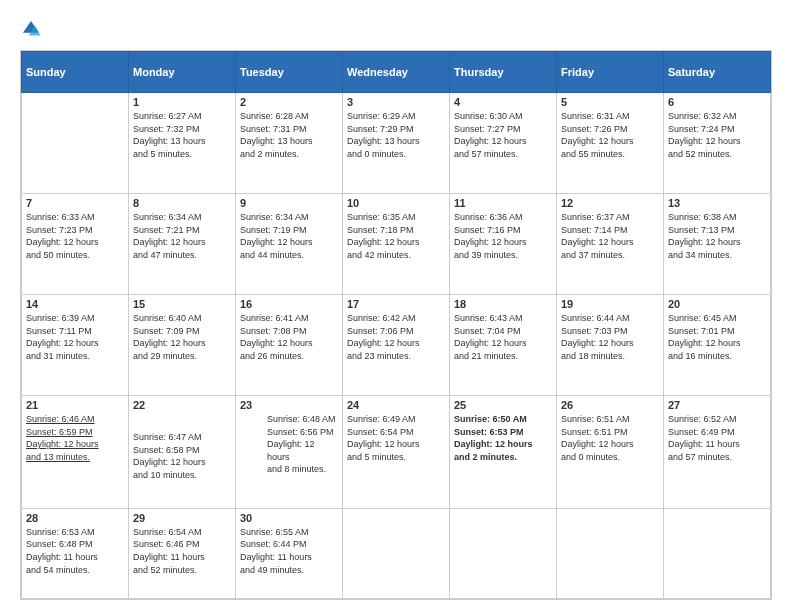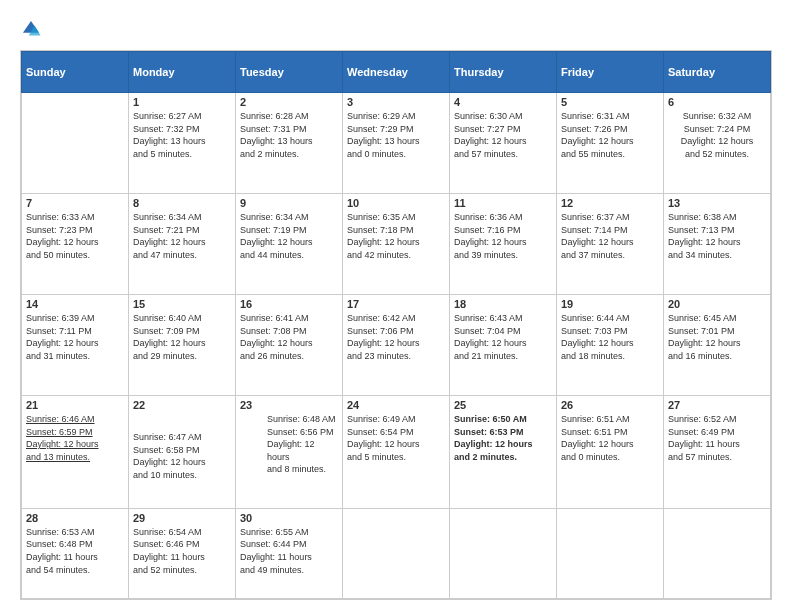--- a/index.html
+++ b/index.html
@@ -166,21 +166,21 @@
             </td>
             <td>
               <span class="day-number">5</span>
               <div class="day-info" style="white-space: pre-line;">Sunrise: 6:31 AM
 Sunset: 7:26 PM
 Daylight: 12 hours
 and 55 minutes.</div>
             </td>
             <td>
               <span class="day-number">6</span>
-              <div class="day-info" style="white-space: pre-line; text-align: center;">Sunrise: 6:32 AM
+              <div class="day-info" style="white-space: pre-line;">Sunrise: 6:32 AM
 Sunset: 7:24 PM
 Daylight: 12 hours
 and 52 minutes.</div>
             </td>
           </tr>
           <tr>
             <td>
               <span class="day-number">7</span>
               <div class="day-info" style="white-space: pre-line;">Sunrise: 6:33 AM
 Sunset: 7:23 PM

